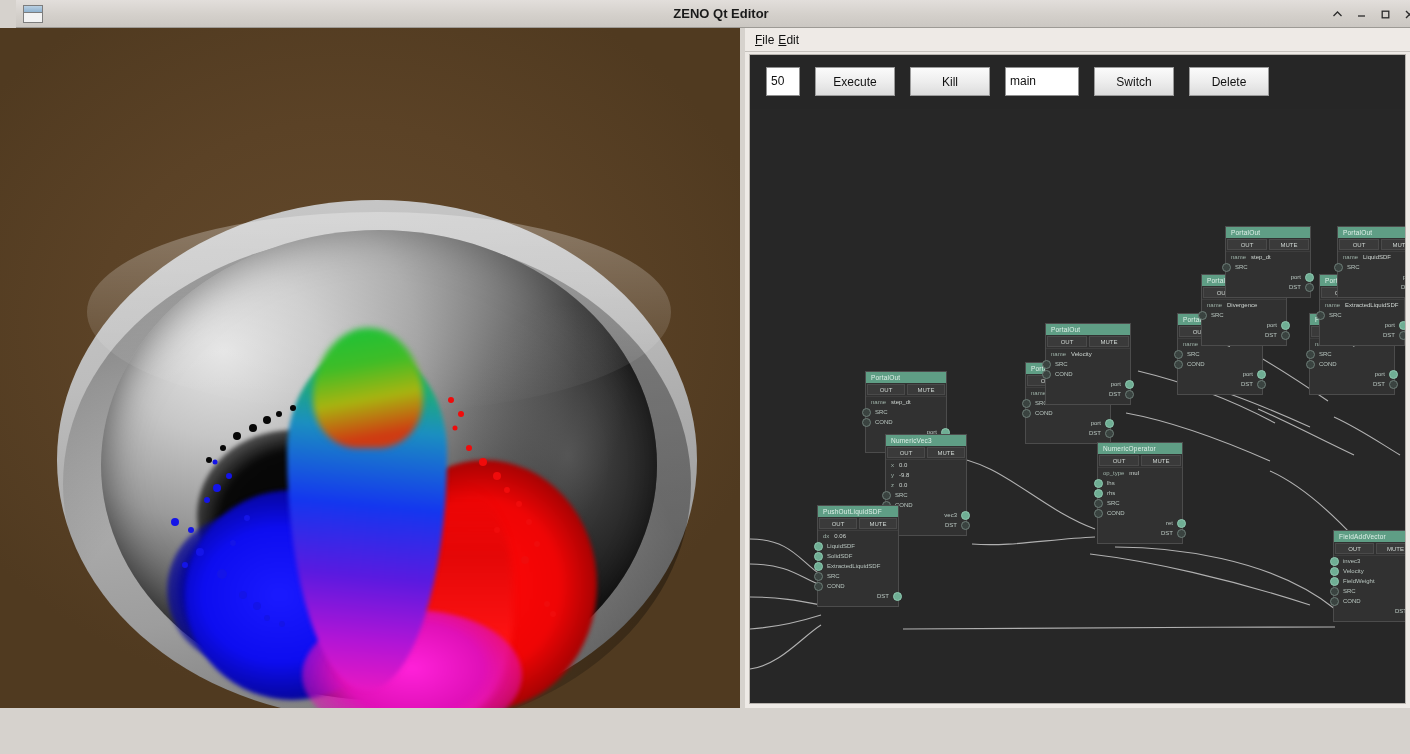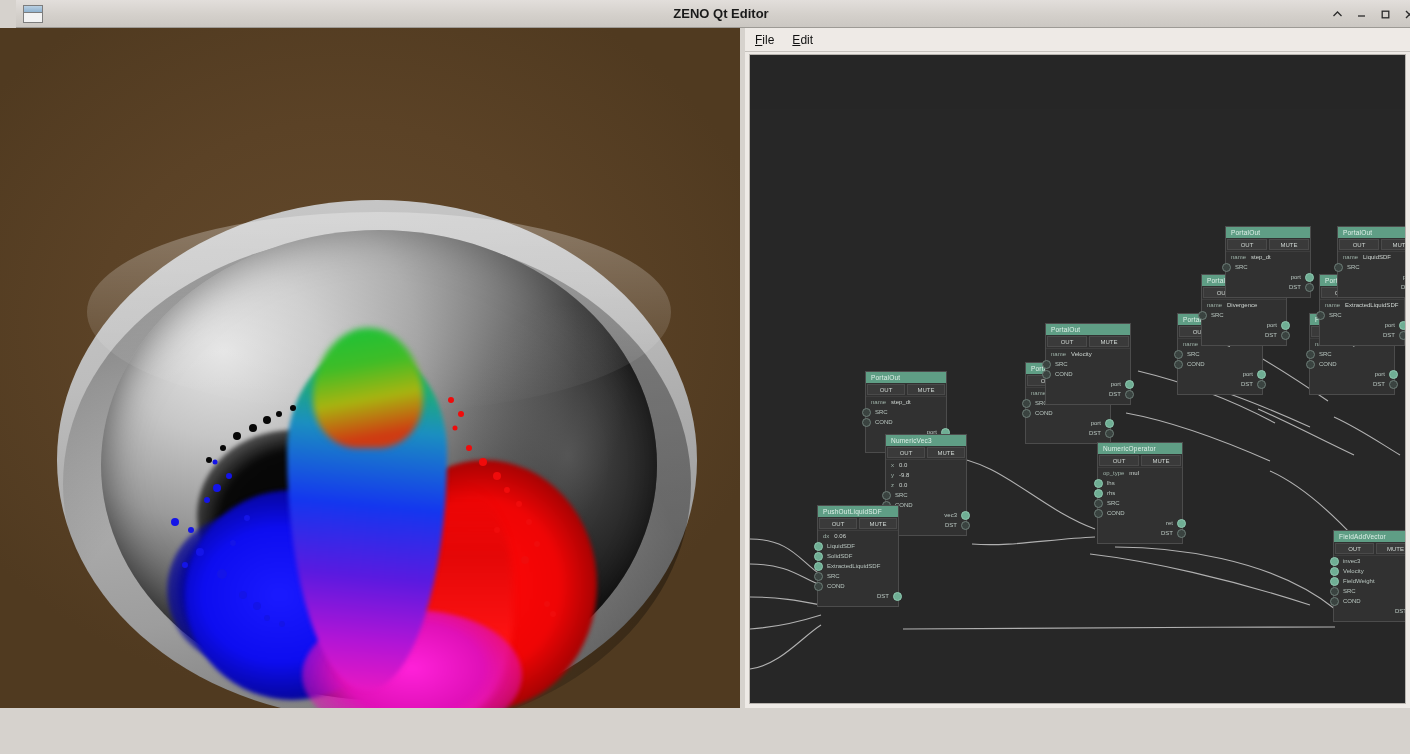--- a/index.html
+++ b/index.html
@@ -60,21 +60,21 @@
     background:linear-gradient(170deg,#17c23a 0%,#3fbd27 32%,#a8b410 58%,#cf3a12 86%);filter:blur(3px);}
   .b-redridge{left:236px;top:175px;width:110px;height:230px;border-radius:50%/45%;
     background:linear-gradient(180deg,rgba(255,10,10,.0),#e40707 30%,#ff1414 70%,#ff2aa0 100%);filter:blur(3px);}
 
   
   .splitter{position:absolute;left:740px;top:28px;width:5px;height:680px;background:#d6d2cd;}
 
   
   .editor{position:absolute;left:745px;top:28px;width:665px;height:680px;background:#eeeae6;}
   .menubar{position:absolute;left:0;top:0;width:665px;height:23px;background:#eeeae6;
-    display:flex;align-items:center;padding-left:10px;box-sizing:border-box;gap:18px;}
+    display:flex;align-items:center;padding-left:10px;box-sizing:border-box;gap:4px;}
   .menu-item{font-size:12px;color:#111;}
   .menu-item u{text-decoration:underline;}
   .menu-sep{position:absolute;left:0;top:23px;width:665px;height:1px;background:#c6c2bd;}
 
   .canvas-wrap{position:absolute;left:4px;top:26px;width:657px;height:650px;
     background:#262626;border:1px solid #b7b3ae;box-sizing:border-box;overflow:hidden;}
   .toolbar{position:absolute;left:0;top:0;width:655px;height:54px;background:#262626;}
   .tb-row{position:absolute;left:16px;top:12px;display:flex;align-items:center;gap:15px;}
   .tb-input{width:34px;height:29px;background:#fff;border:1px solid #8f8f8f;
     font-size:12px;color:#111;padding:0 4px;box-sizing:border-box;line-height:27px;}
@@ -219,20 +219,30 @@
   <div class="splitter"></div>
 
   <div class="editor">
     <div class="menubar">
       <div class="menu-item"><u>F</u>ile</div>
       <div class="menu-item"><u>E</u>dit</div>
     </div>
     <div class="menu-sep"></div>
 
     <div class="canvas-wrap">
+      <div class="toolbar">
+        <div class="tb-row">
+          <div class="tb-input">50</div>
+          <div class="tb-btn">Execute</div>
+          <div class="tb-btn">Kill</div>
+          <div class="tb-input wide">main</div>
+          <div class="tb-btn">Switch</div>
+          <div class="tb-btn">Delete</div>
+        </div>
+      </div>
 
       <div class="graph">
         <svg class="wires" viewBox="0 0 655 594">
           <g stroke="#c9c9c9" stroke-width="1.1" fill="none" opacity="0.85">
             <path d="M0 430 C 40 430, 50 452, 71 466"></path>
             <path d="M0 455 C 40 455, 52 470, 71 476"></path>
             <path d="M0 488 C 30 488, 50 492, 71 496"></path>
             <path d="M0 520 C 30 518, 52 512, 71 506"></path>
             <path d="M0 560 C 30 556, 52 528, 71 516"></path>
             <path d="M153 520 C 200 520, 420 518, 585 518"></path>

